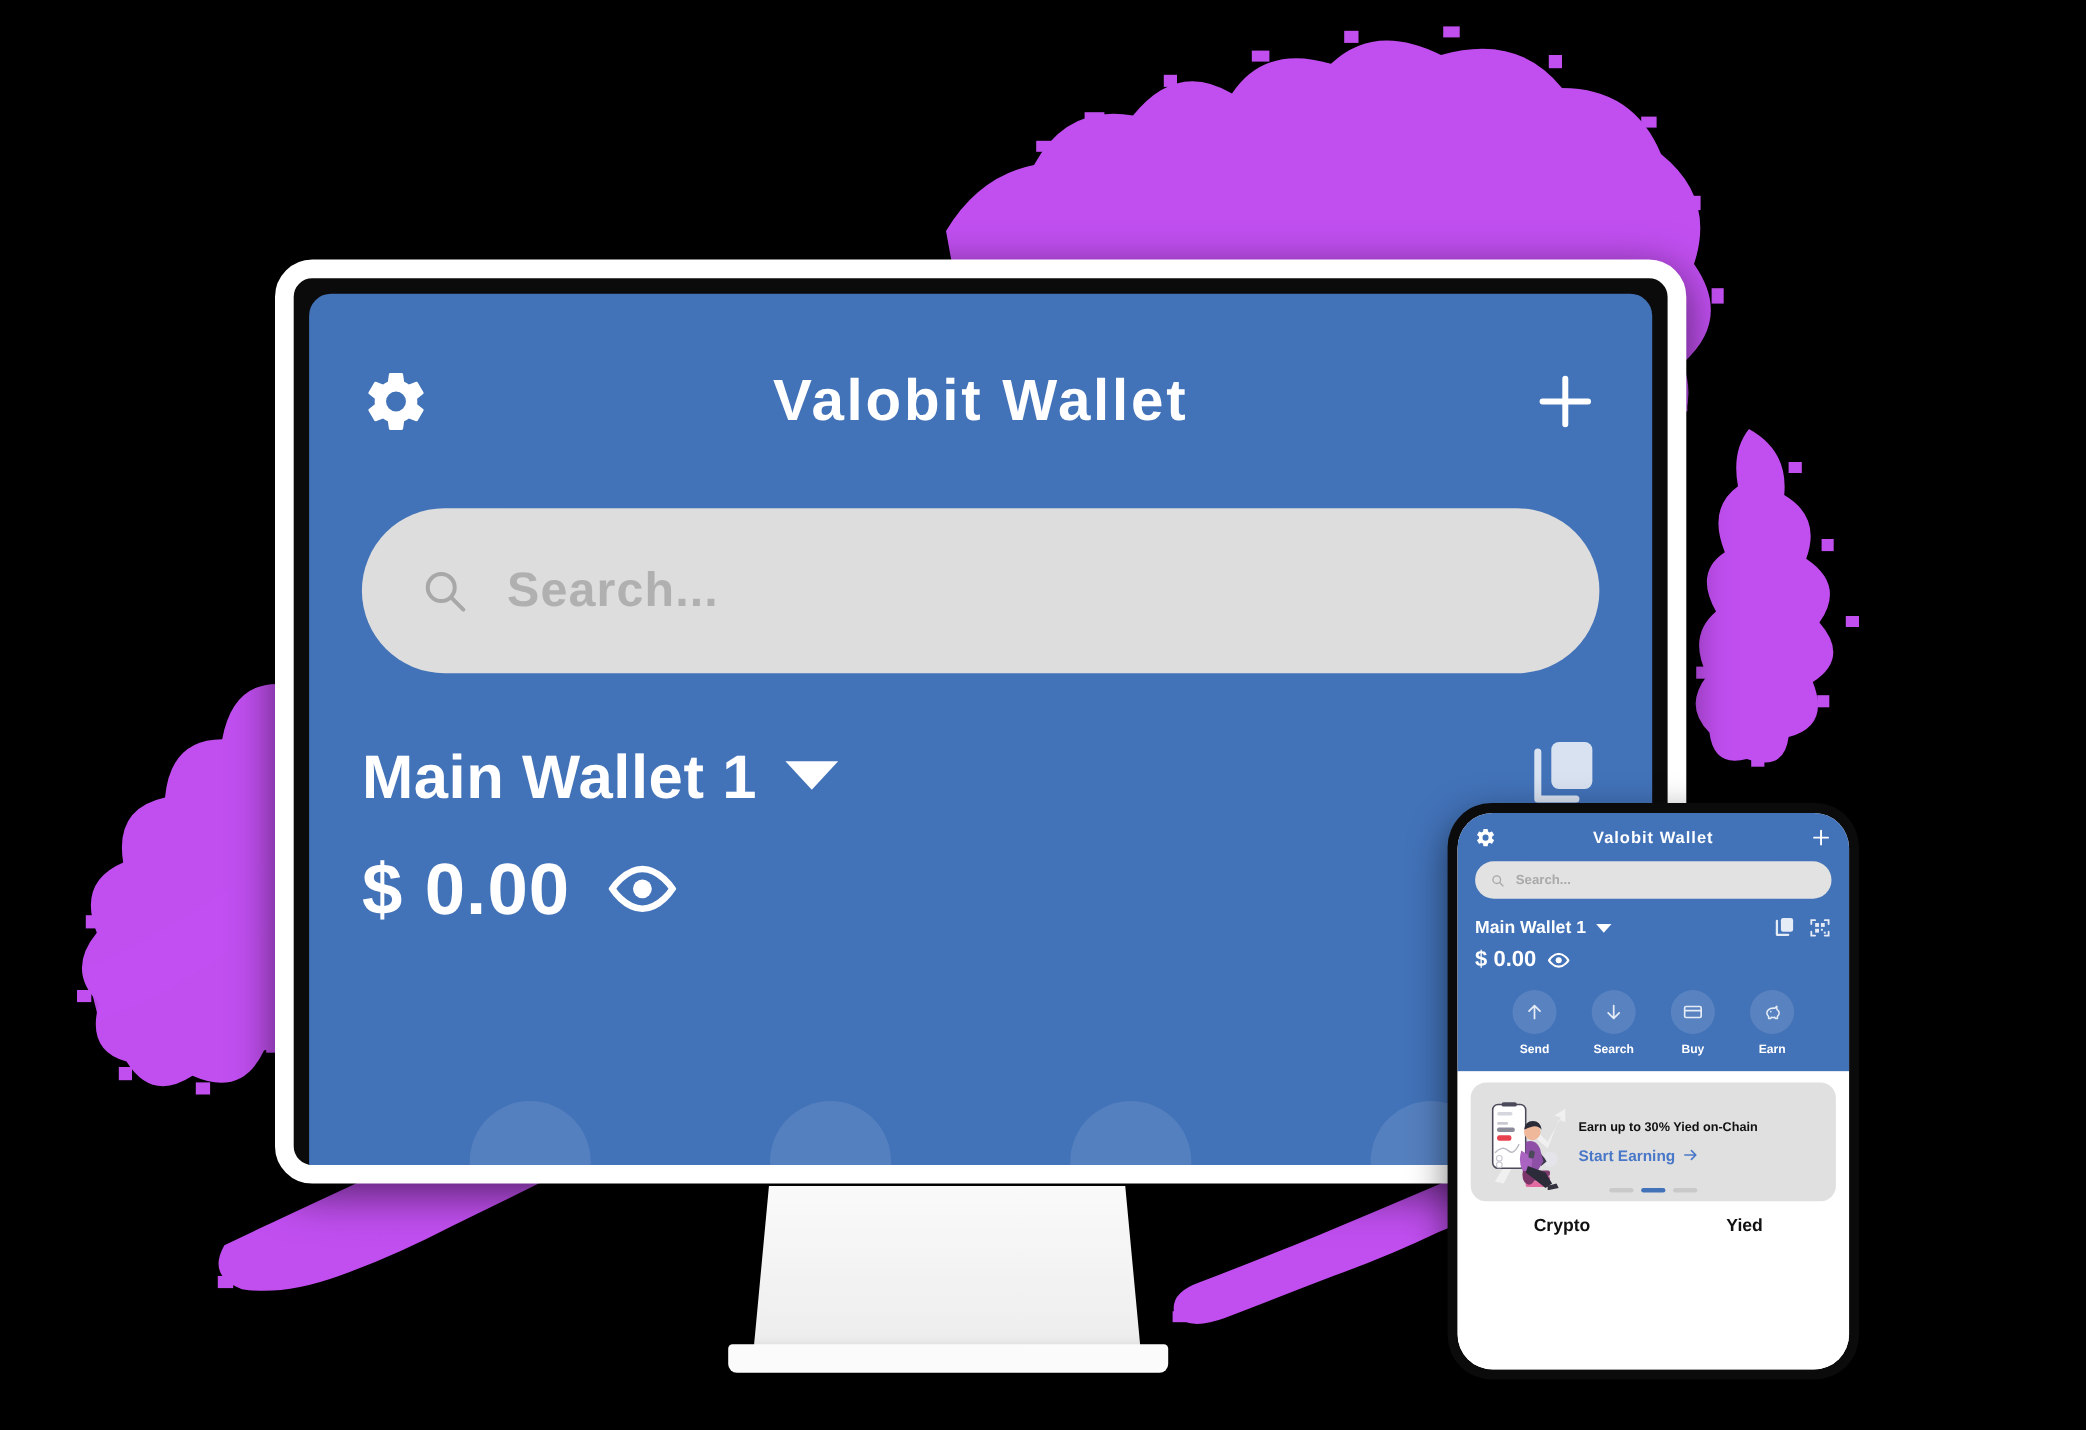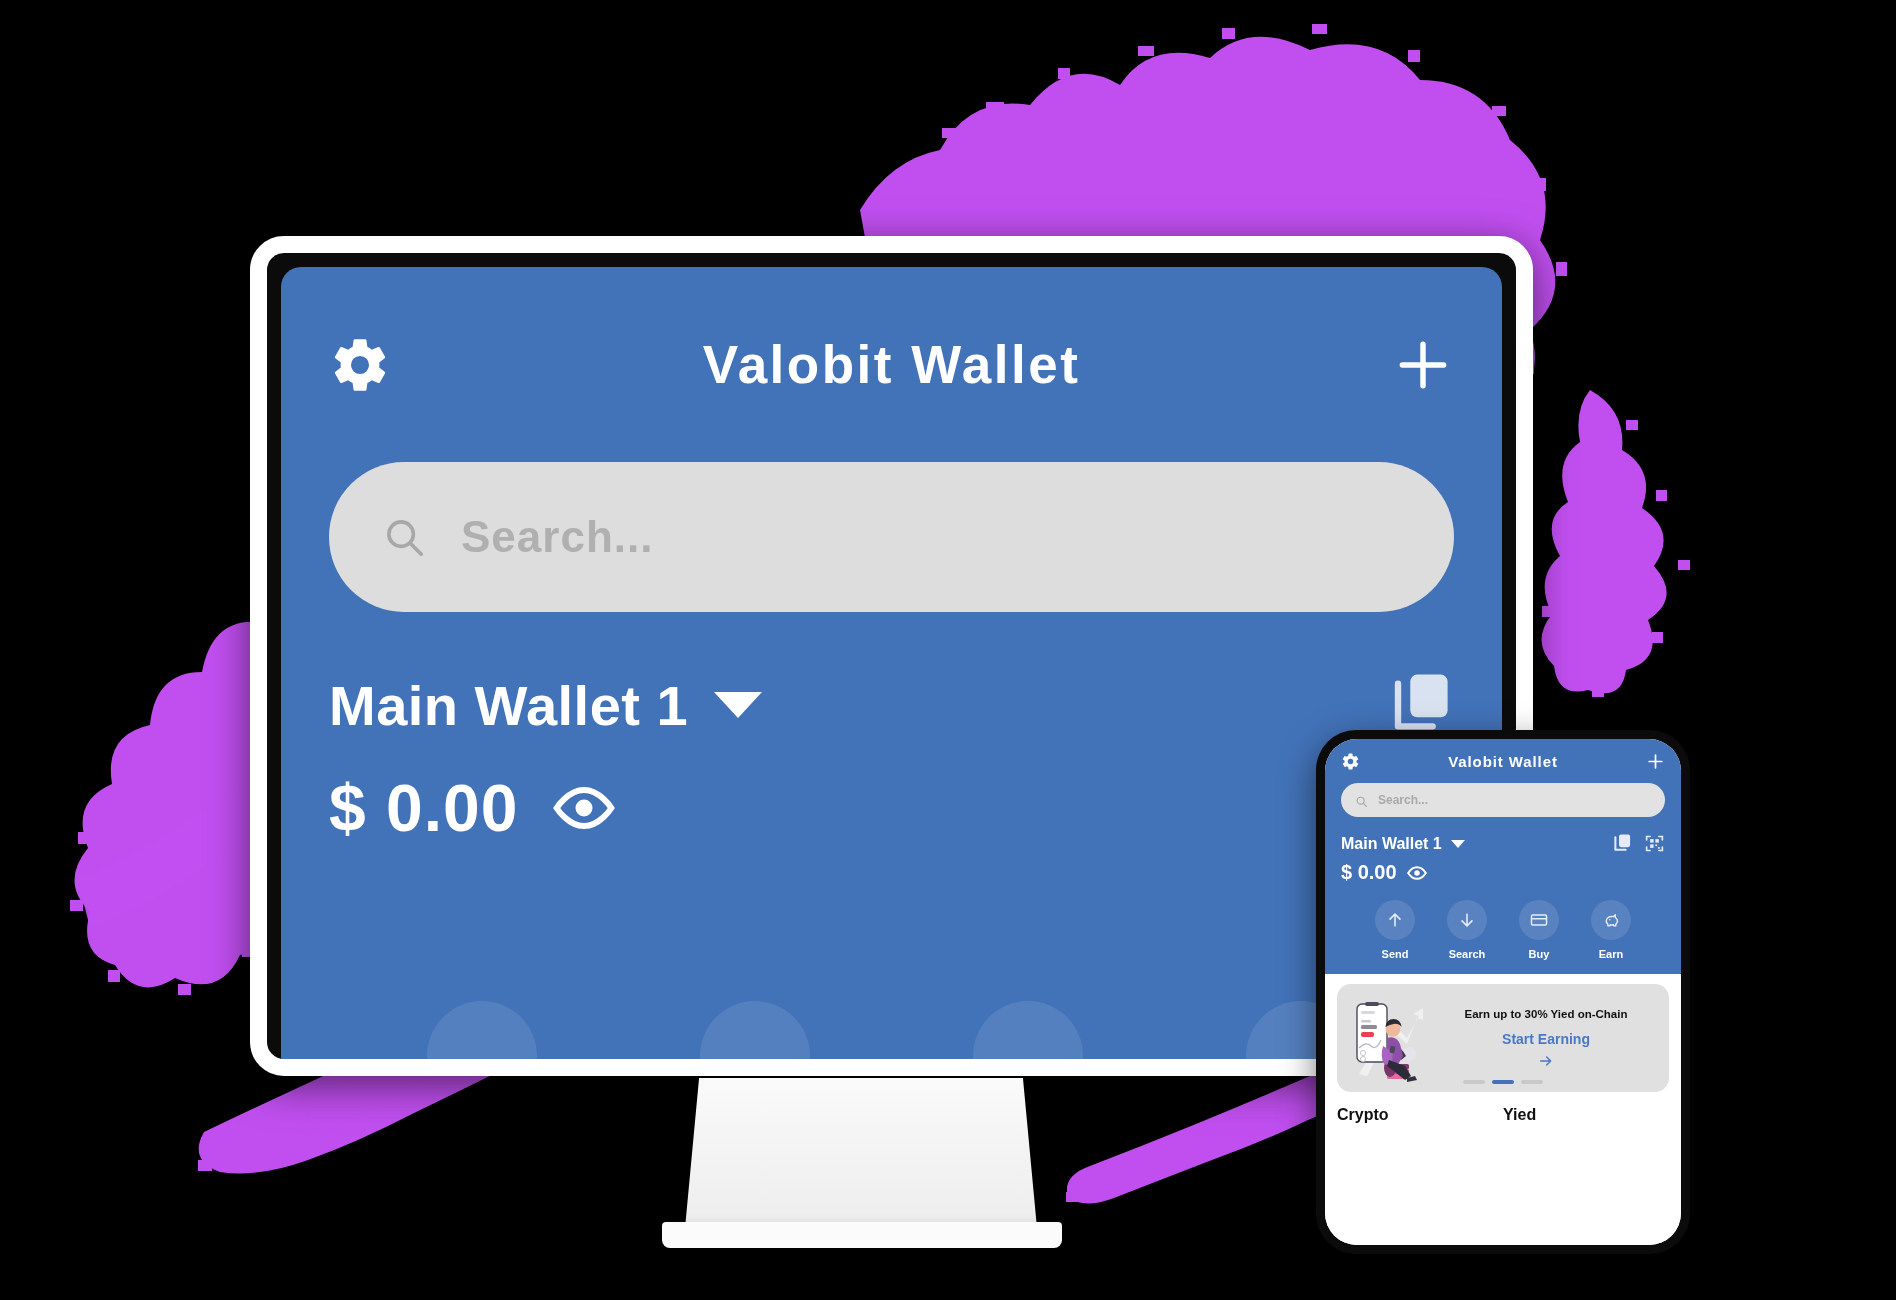--- a/index.html
+++ b/index.html
@@ -146,29 +146,29 @@
   .p-actioncircle svg { width: 20px; height: 20px; }
   .p-actionlabel { color:#fff; font-size: 11px; font-weight: 700; }
 
   .p-white { background:#fff; flex:1; padding: 10px 12px 0 12px; display:flex; flex-direction:column; }
   .p-promo {
     background:#e0e0e0; border-radius: 14px;
     padding: 10px 12px; display:flex; align-items:center; gap: 8px;
     position: relative; min-height: 108px; cursor:pointer;
   }
   .p-promo-art { width: 78px; height: 88px; flex:0 0 auto; }
-  .p-promo-txt { flex:1;text-align:center; }
+  .p-promo-txt { flex:1; }
   .p-promo-title { font-size: 11.5px; font-weight: 800; color:#111; line-height:1.25; }
-  .p-promo-cta { margin-top: 10px; font-size: 14px; font-weight: 800; color:#4a78c8; display:flex; align-items:center; gap:6px;flex-direction:column; }
+  .p-promo-cta { margin-top: 10px; font-size: 14px; font-weight: 800; color:#4a78c8; display:flex; align-items:center; gap:6px; }
   .p-dots { position:absolute; left:0; right:0; bottom: 8px; display:flex; justify-content:center; gap: 7px; }
   .p-dot { width: 22px; height: 4px; border-radius: 2px; background:#c9c9c9; cursor:pointer; }
   .p-dot.on { background:#4272b8; }
 
   .p-tabs { display:flex; margin-top: 14px; }
-  .p-tab { flex:1; font-size: 16px; font-weight: 700; color:#111; cursor:pointer; }
+  .p-tab { flex:1; text-align:center; font-size: 16px; font-weight: 700; color:#111; cursor:pointer; }
 </style>
 </head>
 <body>
 
 <div id="stage">
 
   <div class="splash" style="left:820px; top:10px; width:760px; height:560px;">
     <svg viewBox="0 0 760 560" width="760" height="560" aria-hidden="true">
       <path fill="#C14FF0" d="M40 200 Q70 150 120 140 Q150 85 210 95 Q250 45 300 75 Q330 30 390 48
         Q430 10 490 40 Q560 20 600 70 Q665 70 690 130 Q740 170 720 230 Q755 280 710 320

